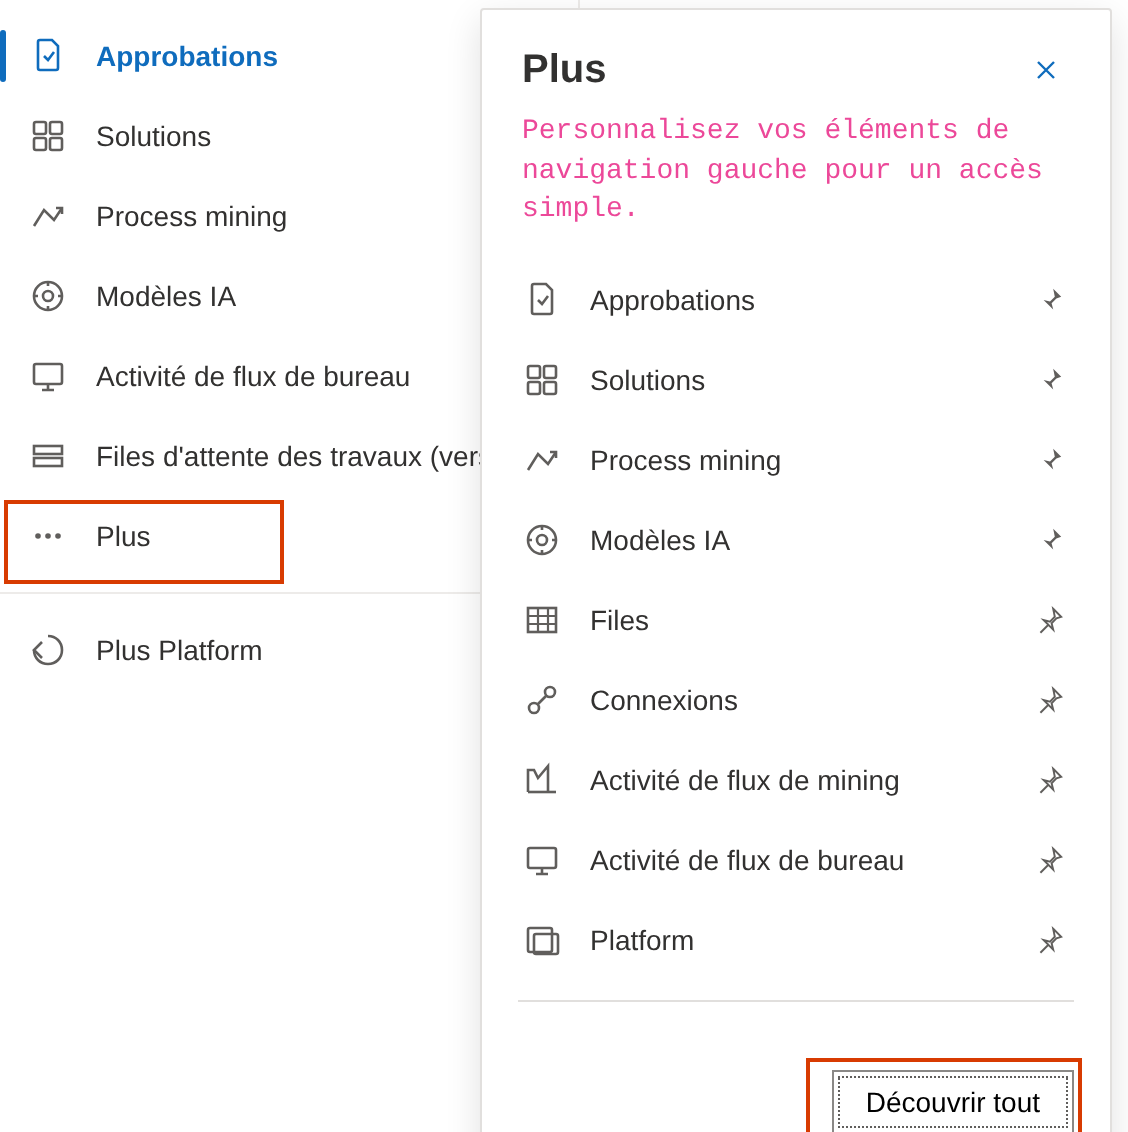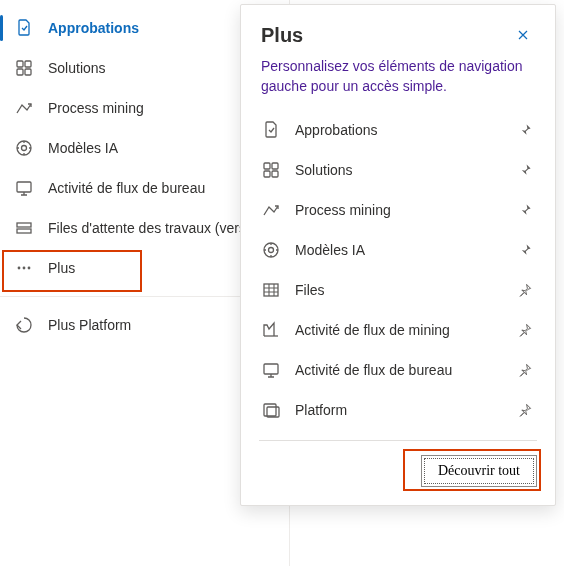--- a/index.html
+++ b/index.html
@@ -99,22 +99,23 @@
     width: 24px;
     height: 24px;
     display: flex;
     align-items: center;
     justify-content: center;
     cursor: pointer;
     color: #0f6cbd;
   }
   .flyout-desc {
     padding: 0 20px 14px 20px;
-    color: #4c1d95;
+    color: #ec4899;
     line-height: 1.4;
+    font-family: Liberation Mono, monospace;
   }
   .flyout-list {
     padding: 0 10px;
   }
   .flyout-item {
     display: flex;
     align-items: center;
     height: 40px;
     padding: 0 10px;
     gap: 14px;
@@ -152,24 +153,25 @@
   .flyout-footer {
     display: flex;
     justify-content: flex-end;
     padding: 14px 18px 18px 18px;
   }
   .discover-btn {
     border: 1px solid #8a8886;
     background: #fff;
     padding: 7px 16px;
     font-size: 14px;
-    font-family: Liberation Serif, serif;
+    font-family: Liberation Sans, sans-serif;
     cursor: pointer;
     outline: 1px dotted #605e5c;
     outline-offset: -4px;
+    margin-top: 20px;
   }
   .highlight-discover {
     position: absolute;
     right: 14px;
     bottom: 14px;
     width: 138px;
     height: 42px;
     border: 2px solid #d83b01;
     pointer-events: none;
   }
@@ -388,20 +390,33 @@
       <span class="flyout-item-label">Files</span>
       <span class="pin">
           <svg width="16" height="16" viewBox="0 0 20 20">
             <use href="#ic-pin"></use>
           </svg>
         </span>
     </div>
     <div class="flyout-item">
       <span class="icon">
           <svg width="20" height="20" viewBox="0 0 20 20">
+            <use href="#ic-conn"></use>
+          </svg>
+        </span>
+      <span class="flyout-item-label">Connexions</span>
+      <span class="pin">
+          <svg width="16" height="16" viewBox="0 0 20 20">
+            <use href="#ic-pin"></use>
+          </svg>
+        </span>
+    </div>
+    <div class="flyout-item">
+      <span class="icon">
+          <svg width="20" height="20" viewBox="0 0 20 20">
             <use href="#ic-cloud"></use>
           </svg>
         </span>
       <span class="flyout-item-label">Activité de flux de mining</span>
       <span class="pin">
           <svg width="16" height="16" viewBox="0 0 20 20">
             <use href="#ic-pin"></use>
           </svg>
         </span>
     </div>

